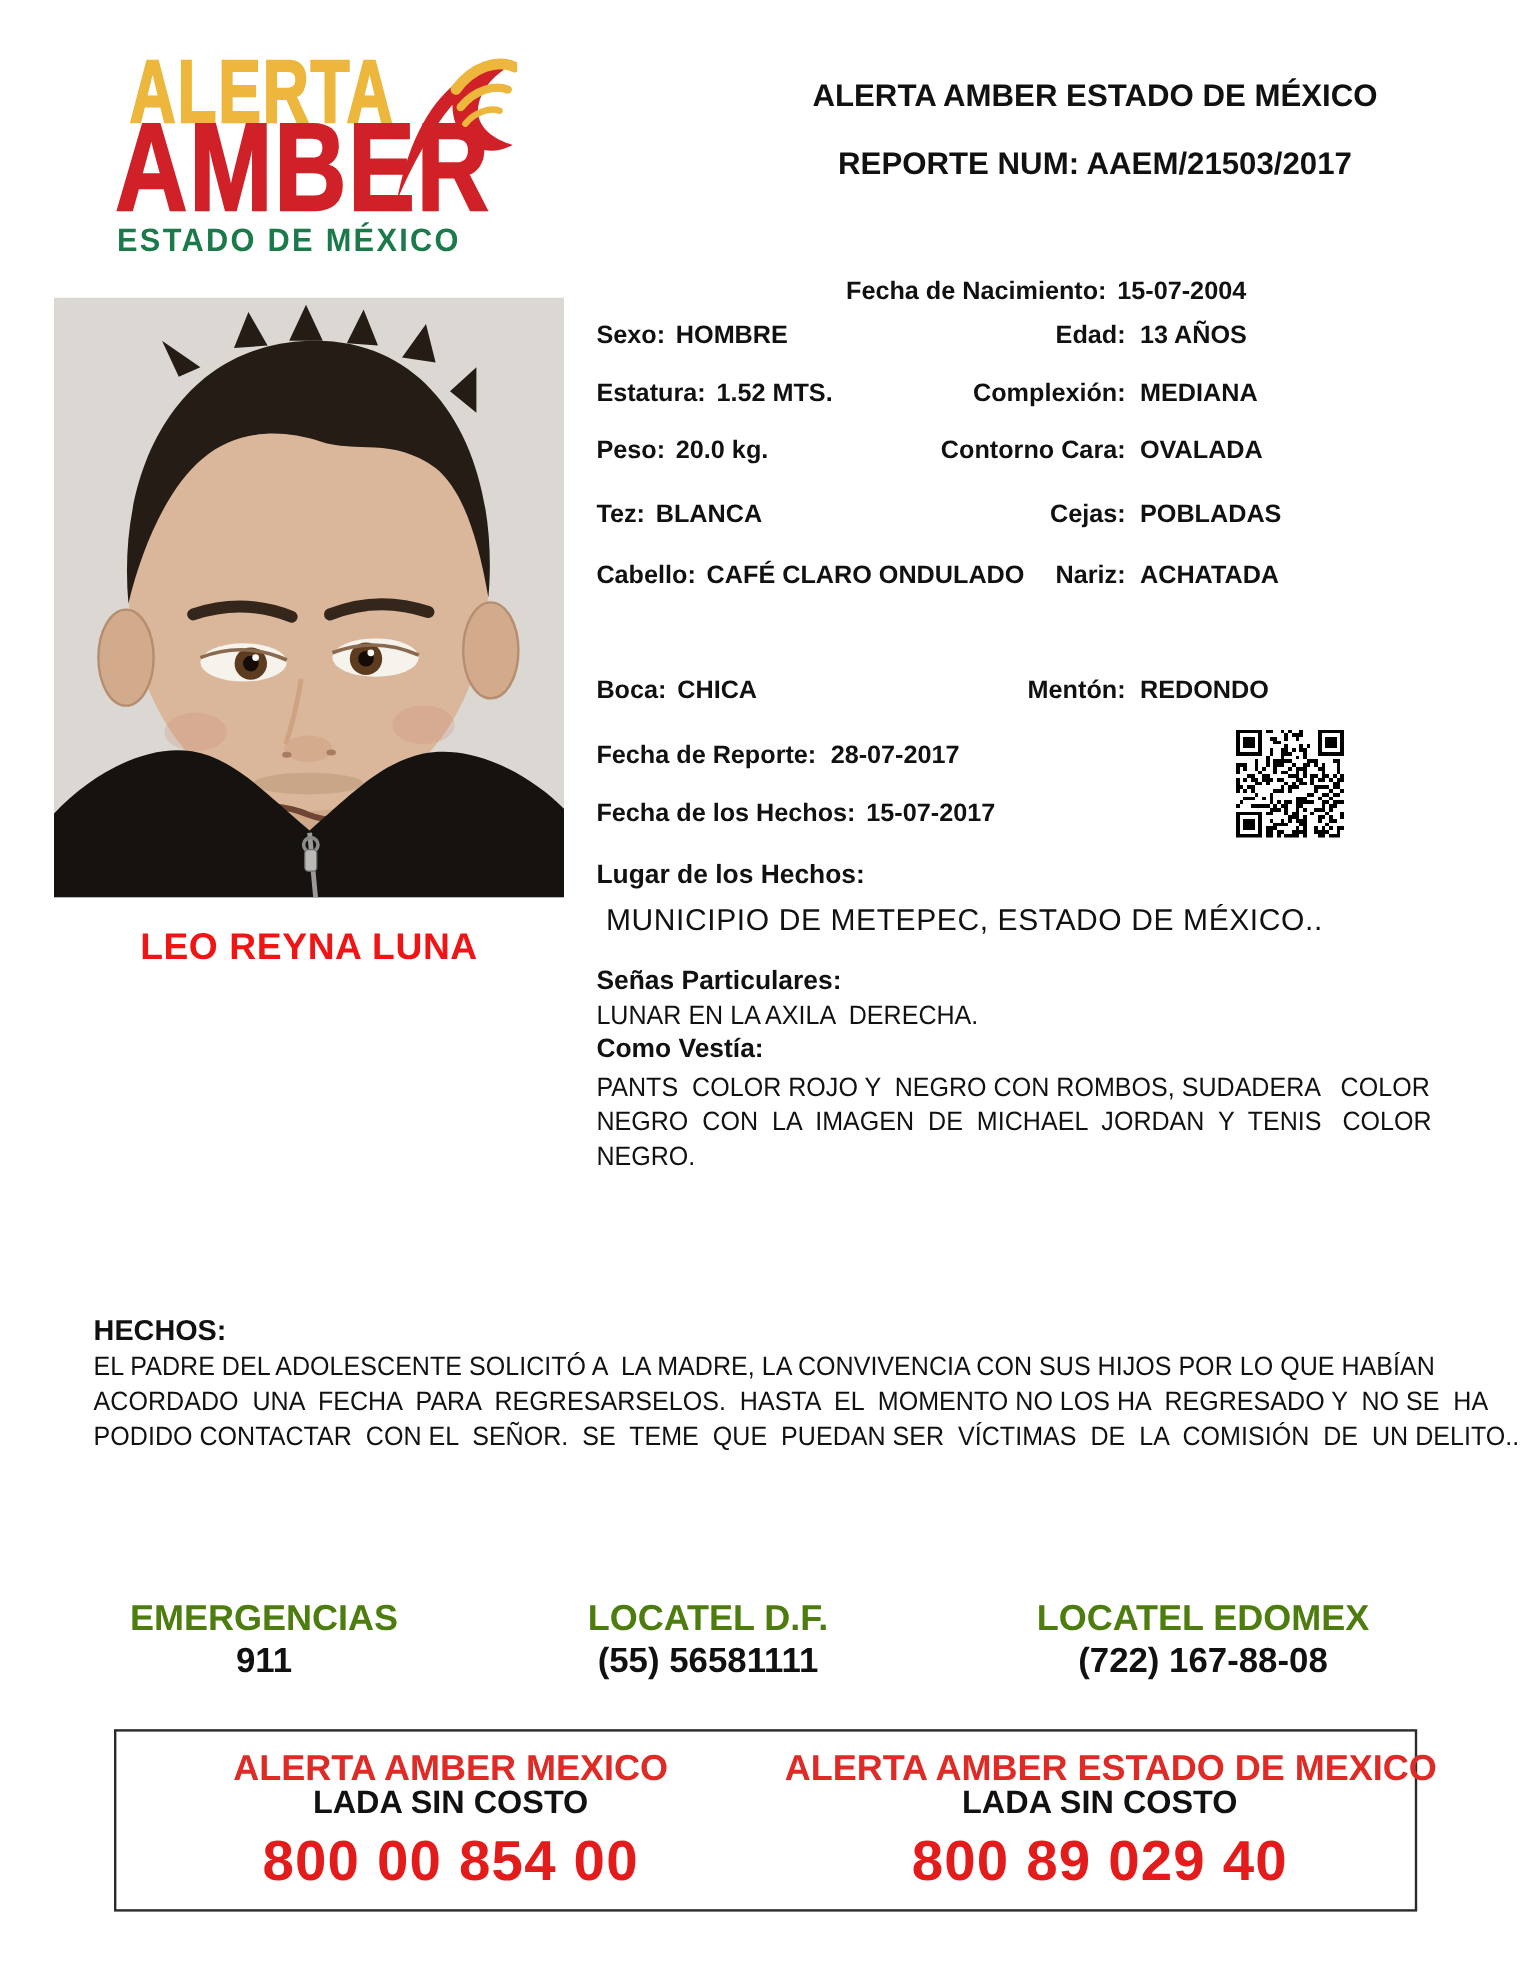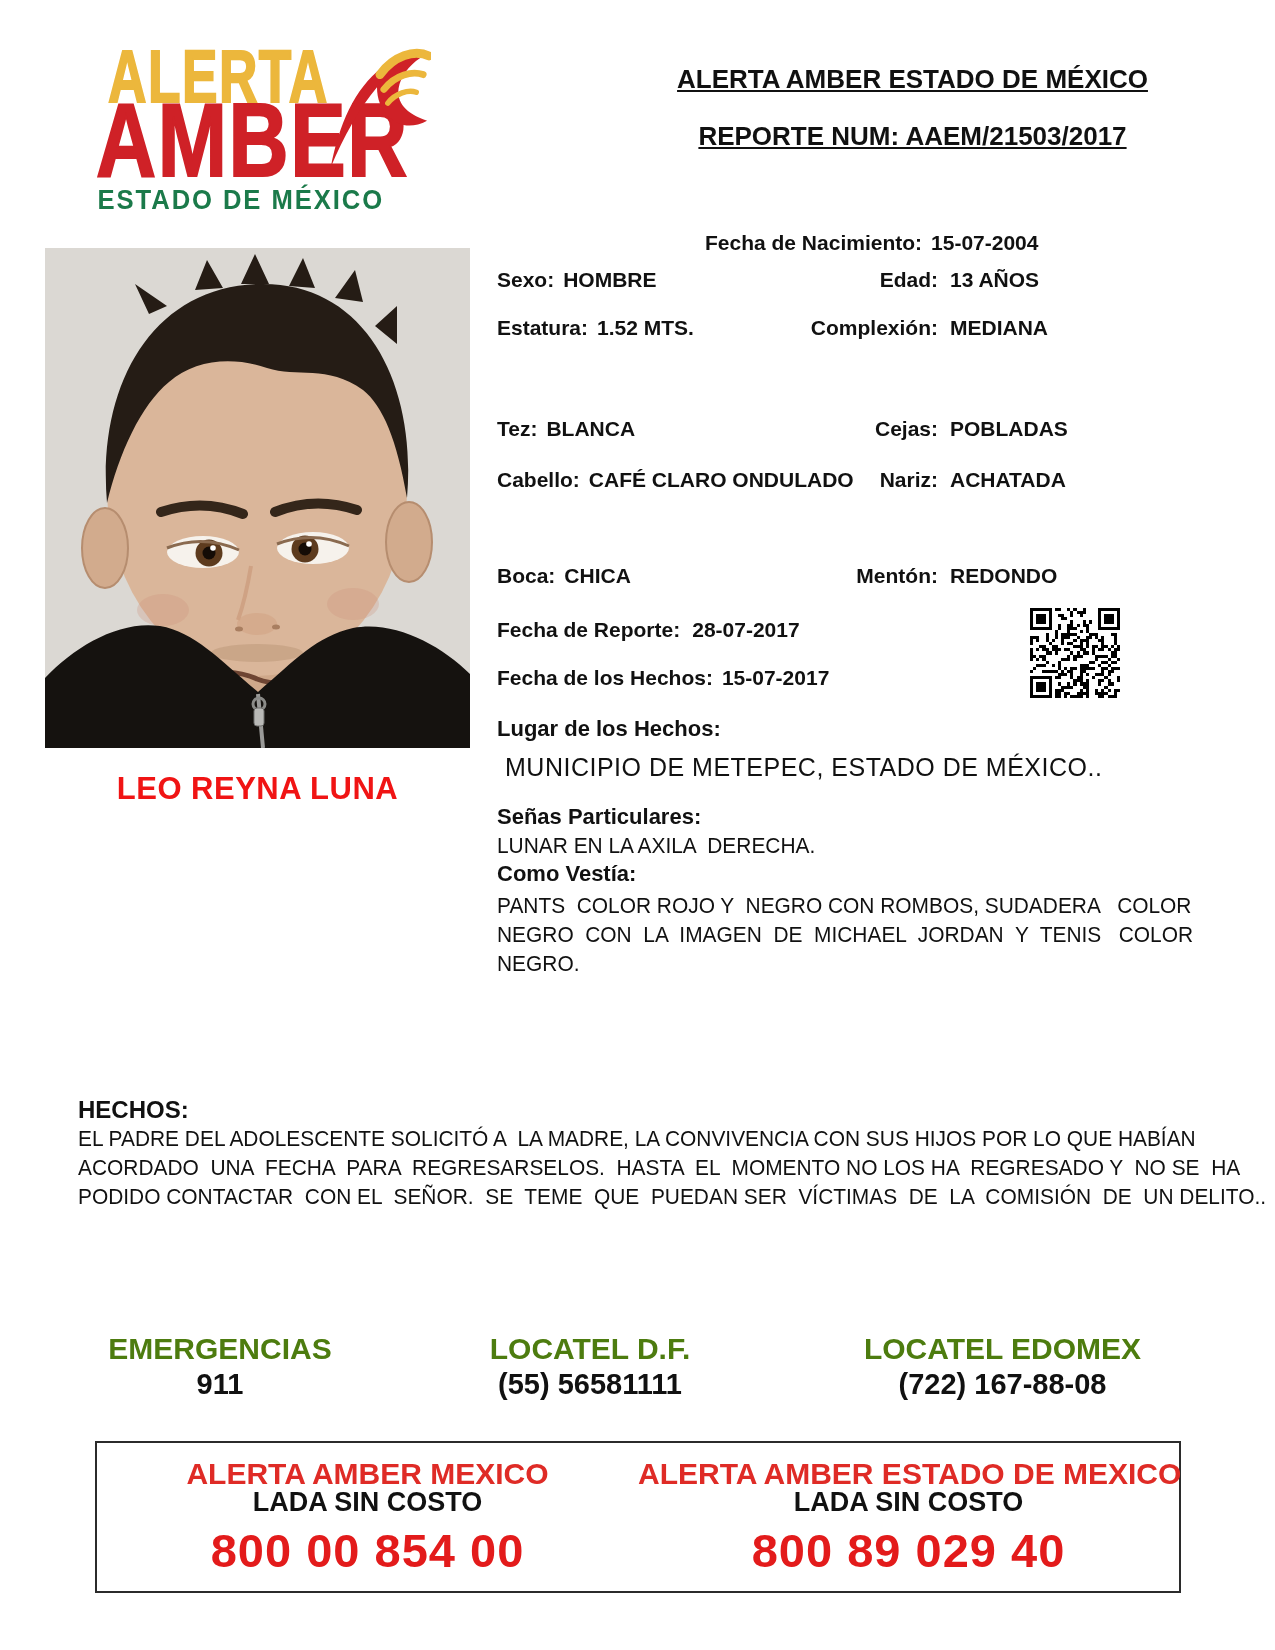--- a/index.html
+++ b/index.html
@@ -13,21 +13,21 @@
   #logo-alerta { left:108px; top:40px; font-size:74px; letter-spacing:2px; color:#ecb73c;
                  transform:scaleX(.72); -webkit-text-stroke:2px #ecb73c; }
   #logo-amber  { left:96px;  top:88px; font-size:104px; letter-spacing:2px; color:#cf2127;
                  transform:scaleX(.80); -webkit-text-stroke:2px #cf2127; }
   #logo-green  { left:90px;  top:185px; font-size:27px; letter-spacing:2px; color:#1b7a4a;
                  transform:scaleX(.95); font-weight:bold; white-space:nowrap; }
   #logo-swoosh { left:323px; top:44px; width:108px; height:126px; }
 
   
   .hdr { left:640px; width:545px; text-align:center; font-weight:bold; font-size:26px;
-         color:#111; white-space:nowrap;text-decoration:underline; }
+         color:#111; white-space:nowrap; }
   #hdr1 { top:64px; } #hdr2 { top:121px; }
 
   
   #photo { left:45px; top:248px; width:425px; height:500px; }
   #victim-name { left:55px; top:771px; width:405px; text-align:center; color:#f01414;
                  font-weight:bold; font-size:31px; letter-spacing:.5px; white-space:nowrap; }
 
   
   .field { position:absolute; left:497px; width:625px; height:30px; font-size:21px;
            font-weight:bold; white-space:nowrap; color:#111; }
@@ -54,21 +54,21 @@
   .phone-col { position:absolute; text-align:center; }
   .phone-label { color:#4d7c0f; font-weight:bold; font-size:30px; white-space:nowrap; }
   .phone-number { color:#111; font-weight:bold; font-size:29px; margin-top:2px; white-space:nowrap; }
   #phone0 { left:90px;  top:1332px; width:260px; }
   #phone1 { left:420px; top:1332px; width:340px; }
   #phone2 { left:830px; top:1332px; width:345px; }
 
   
   #footer-box { left:95px; top:1441px; width:1086px; height:152px; border:2px solid #2b2b2b;
                 display:flex; }
-  .foot-col { flex:1 1 50%; position:relative; text-align:center; }
+  .foot-col { flex:1 1 50%; position:relative; text-align:center;margin-left:16px; }
   .foot-title { position:absolute; top:14px; width:100%; color:#df2b26; font-weight:bold;
                 font-size:30px; white-space:nowrap; }
   .foot-sub   { position:absolute; top:44px; width:100%; color:#111; font-weight:bold;
                 font-size:27px; }
   .foot-num   { position:absolute; top:80px; width:100%; color:#e31b1b; font-weight:bold;
                 font-size:47px; letter-spacing:1px; white-space:nowrap; }
 </style>
 </head>
 <body>
 
@@ -144,20 +144,25 @@
 
   <div class="field" style="top:268px">
     <span class="lfield"><span>Sexo:</span><span class="lval">HOMBRE</span></span>
     <span class="rlabel">Edad:</span>
     <span class="rvalue">13 AÑOS</span>
   </div>
   <div class="field" style="top:316px">
     <span class="lfield"><span>Estatura:</span><span class="lval">1.52 MTS.</span></span>
     <span class="rlabel">Complexión:</span>
     <span class="rvalue">MEDIANA</span>
+  </div>
+  <div class="field" style="top:364px">
+    <span class="lfield"><span>Peso:</span><span class="lval">20.0 kg.</span></span>
+    <span class="rlabel">Contorno Cara:</span>
+    <span class="rvalue">OVALADA</span>
   </div>
   <div class="field" style="top:417px">
     <span class="lfield"><span>Tez:</span><span class="lval">BLANCA</span></span>
     <span class="rlabel">Cejas:</span>
     <span class="rvalue">POBLADAS</span>
   </div>
   <div class="field" style="top:468px">
     <span class="lfield"><span>Cabello:</span><span class="lval">CAFÉ CLARO ONDULADO</span></span>
     <span class="rlabel">Nariz:</span>
     <span class="rvalue">ACHATADA</span>

